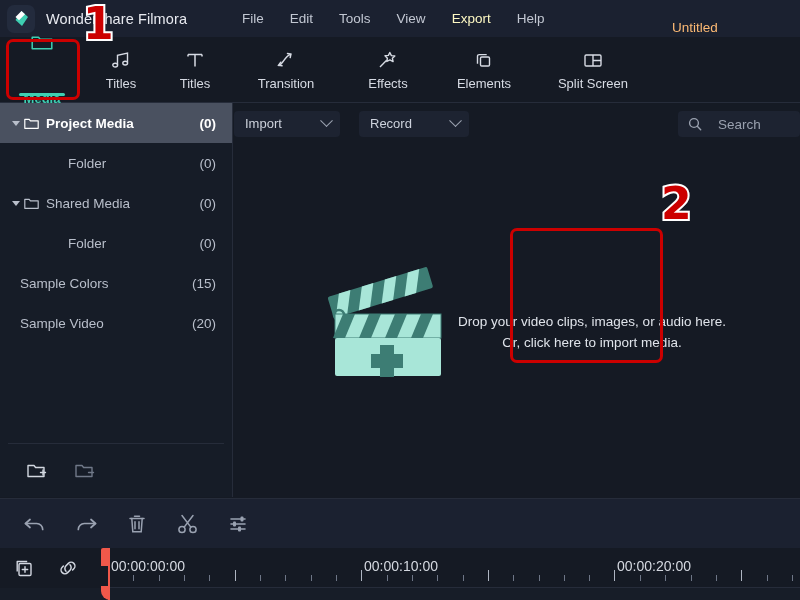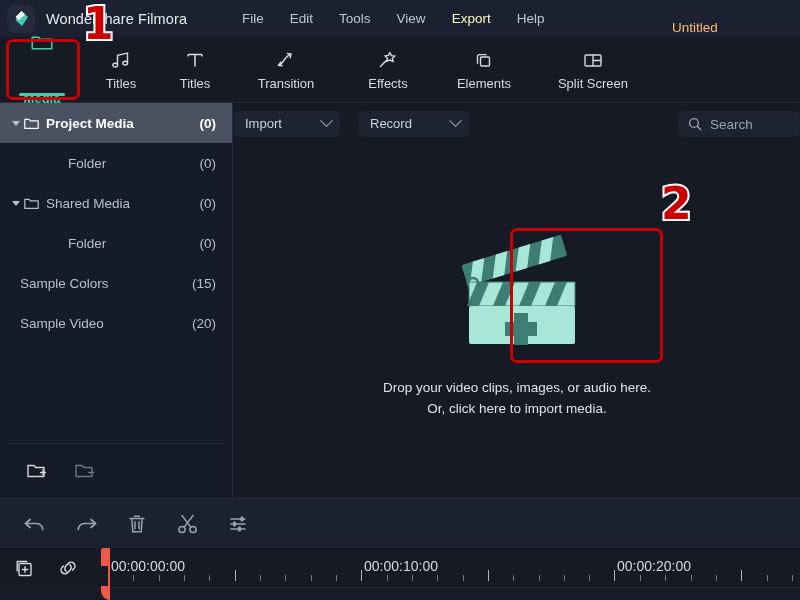--- a/index.html
+++ b/index.html
@@ -119,28 +119,28 @@
     display: flex; align-items: center; justify-content: space-between;
     padding: 0 9px 0 11px; color: #cdd2dc; font-size: 13px; cursor: pointer;
   }
   .dd-import { width: 106px; margin-right: 19px; }
   .dd-record { width: 110px; }
   .chev { width: 9px; height: 9px; border-right: 1.6px solid #9ba2b0;
           border-bottom: 1.6px solid #9ba2b0; transform: rotate(45deg) translate(-2px,-2px); }
   .searchbox {
     position: absolute; right: 0; top: 8px; width: 122px; height: 26px;
     background: #1d2331; border-radius: 4px; display: flex; align-items: center;
-    padding-left: 10px; gap: 8px; cursor: text;
+    padding-left: 10px; gap: 16px; cursor: text;
   }
   .search-text { color: #9aa1af; font-size: 13.5px; }
 
   
   .dropzone {
     position: absolute; left: 0; top: 41px; width: 566px; height: 353px;
-    display: flex; flex-direction: column; align-items: center; justify-content: center;
+    display: flex; flex-direction: row; align-items: center; justify-content: center;
     cursor: pointer;
   }
   .clap-wrap { width: 150px; height: 132px; display:flex; align-items:center; justify-content:center; }
   .drop-text {
     margin-top: 22px; text-align: center; color: #dfe3ea;
     font-size: 13.5px; line-height: 21px;
   }
 
   
   .annot-box {

